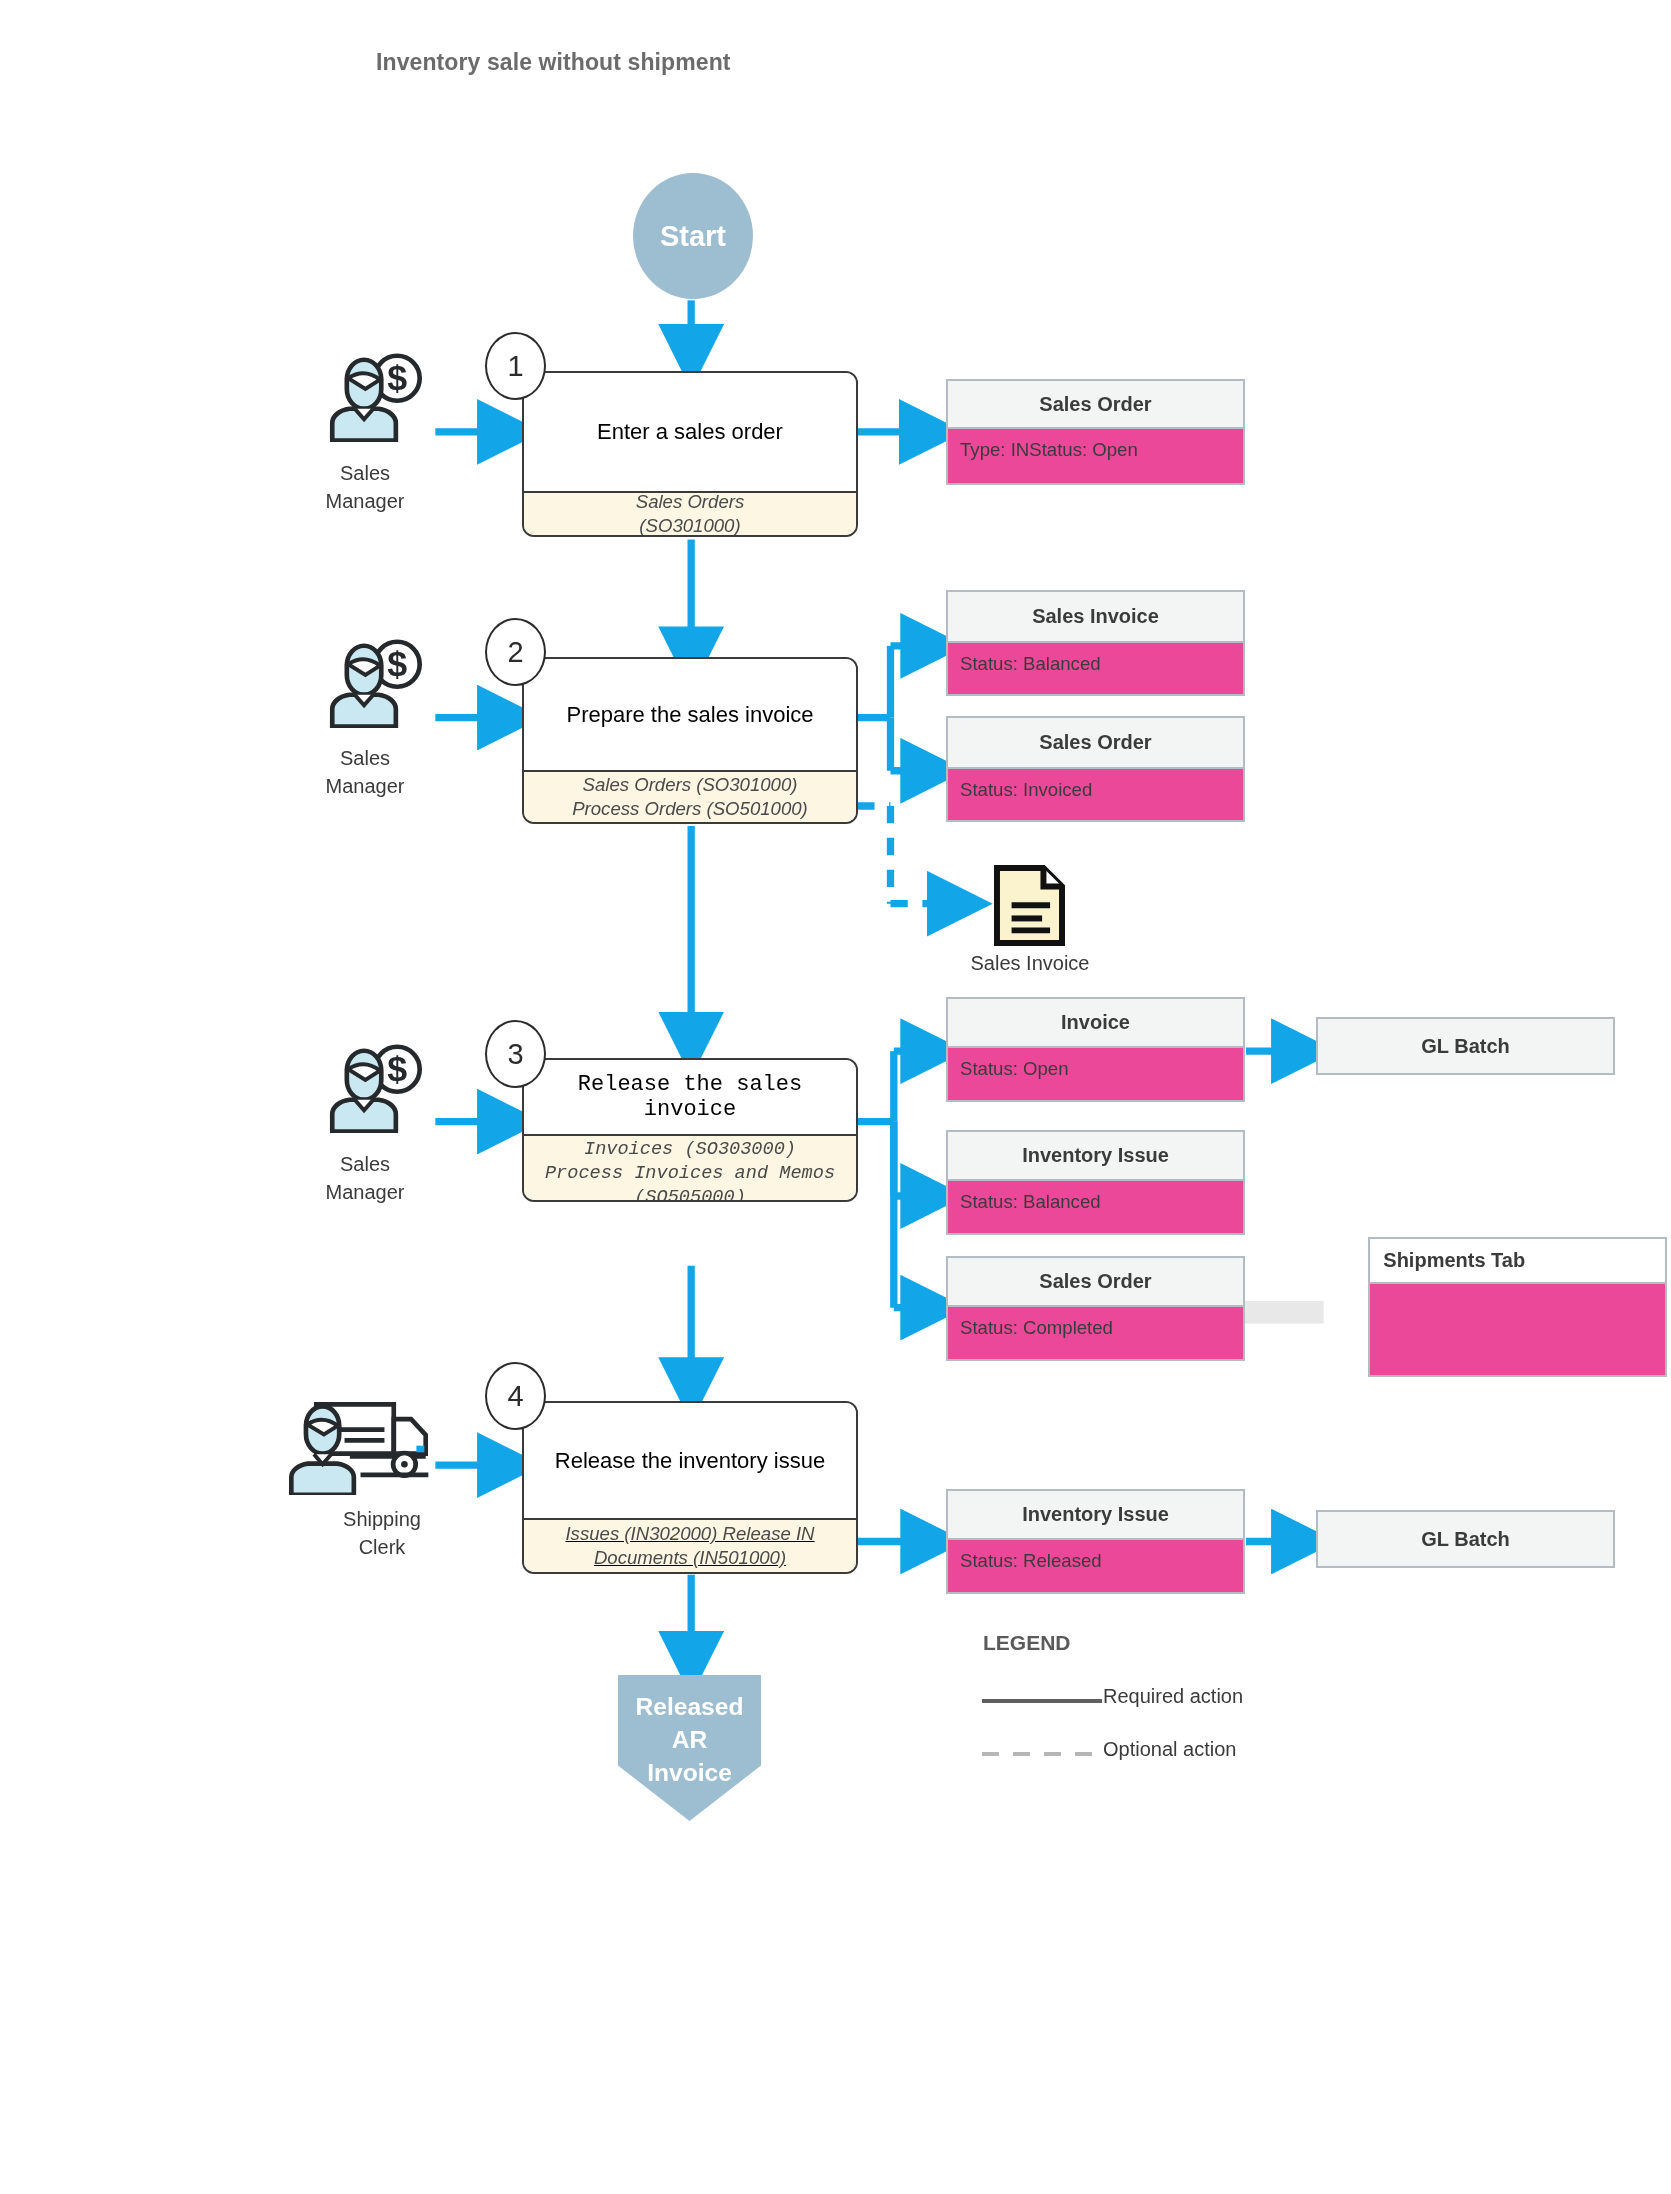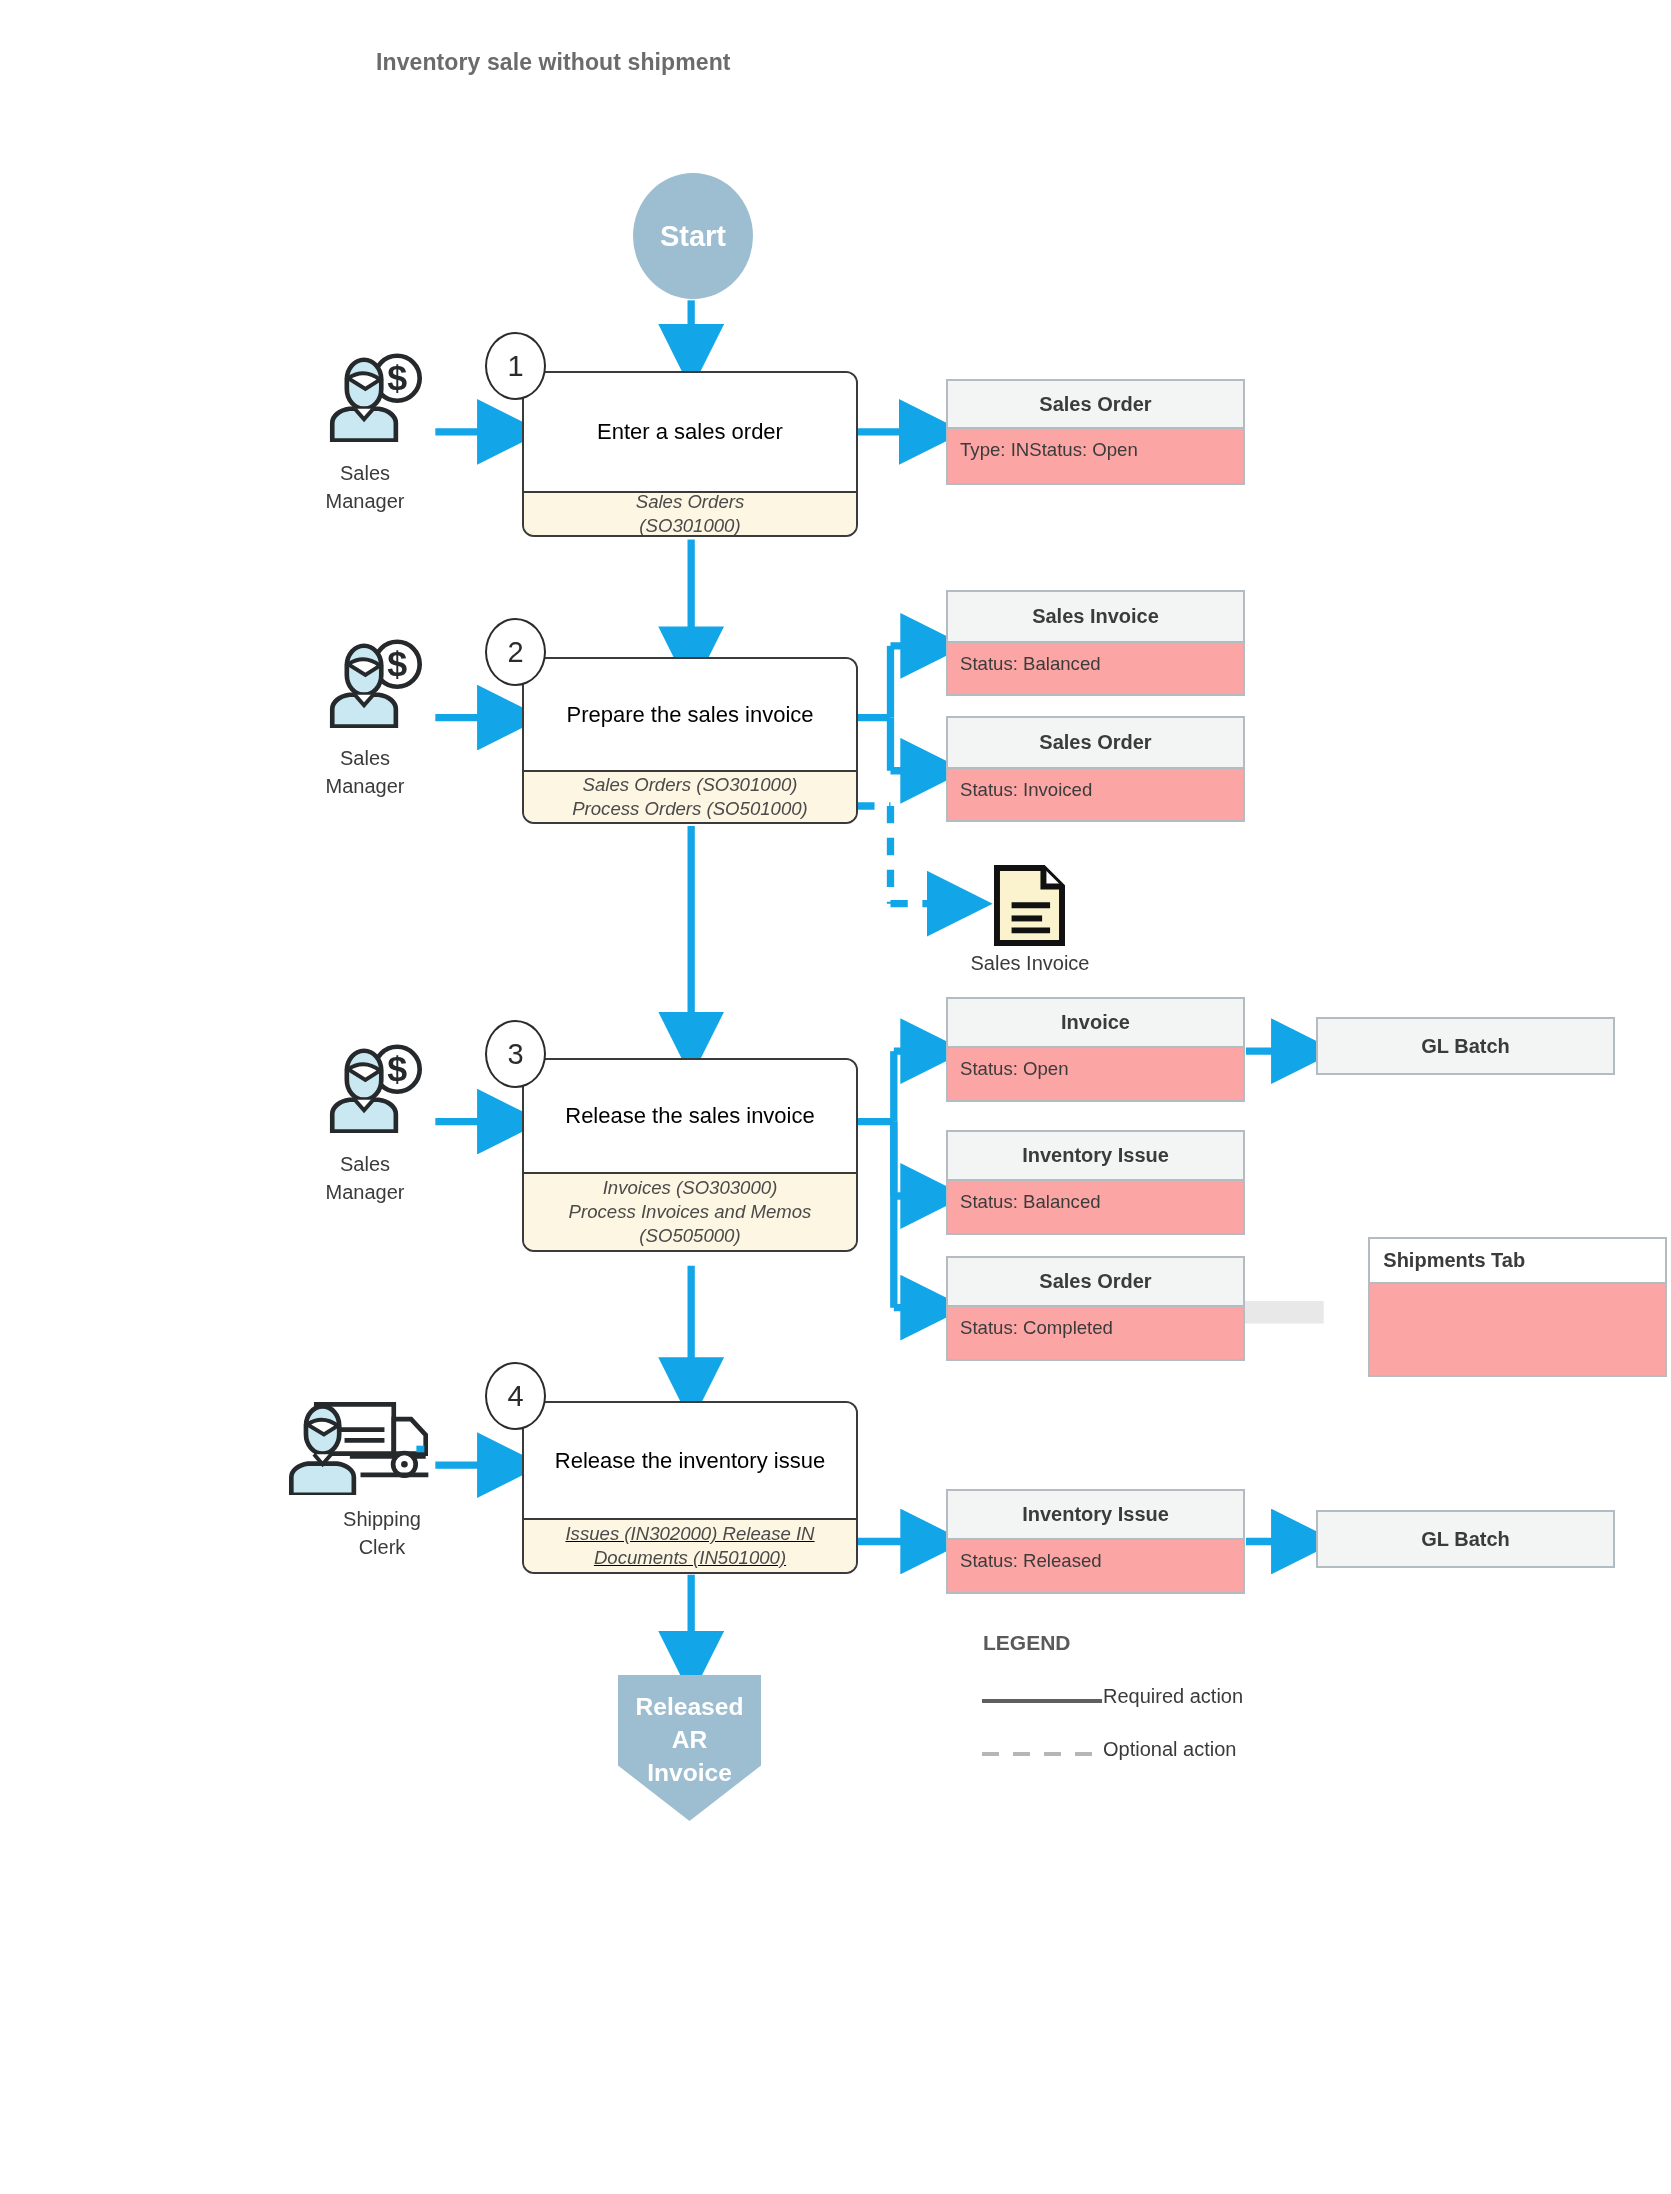--- a/index.html
+++ b/index.html
@@ -63,21 +63,21 @@
 
   
   .step-badge{
     width:57px;height:64px;border:2.7px solid #2b2b2b;border-radius:50%;
     background:#ffffff;display:flex;align-items:center;justify-content:center;
     z-index:6;
   }
   .step-badge span{font-size:29px;color:#2b2b2b;}
 
   
-  .card{border:2px solid #b3bcc2;box-sizing:border-box;background:#fca5a5;}
+  .card{border:2px solid #b3bcc2;box-sizing:border-box;background:#ec4899;}
   .card-head{
     background:#f3f4f4;border-bottom:2px solid #b3bcc2;
     display:flex;align-items:center;justify-content:center;
     box-sizing:border-box;
   }
   .card-head span{font-size:20px;font-weight:bold;color:#3b3b3b;}
   .card-body{
     padding:8px 12px;box-sizing:border-box;
     display:flex;justify-content:flex-start;
   }
@@ -306,21 +306,21 @@
     <line x1="28" y1="100" x2="86" y2="100" stroke="#111111" stroke-width="9"></line>
   </svg>
 </div>
 <div class="abs doc-cap" style="left:937px;top:952px;">
   <span>Sales Invoice</span>
 </div>
 
 <div class="abs step-badge" style="left:485px;top:1020px;">
   <span>3</span>
 </div>
-<div class="abs proc" style="left:522px;top:1058px;width:336px;height:194px;">
+<div class="abs proc" style="left:522px;top:1058px;width:336px;height:144px;font-family:Liberation Mono, monospace;">
   <div class="proc-main">
     <span>Release the sales invoice</span>
   </div>
   <div class="proc-foot" style="height:78px;">
     <span style="white-space:pre-line;">Invoices (SO303000)
 Process Invoices and Memos
 (SO505000)</span>
   </div>
 </div>
 

